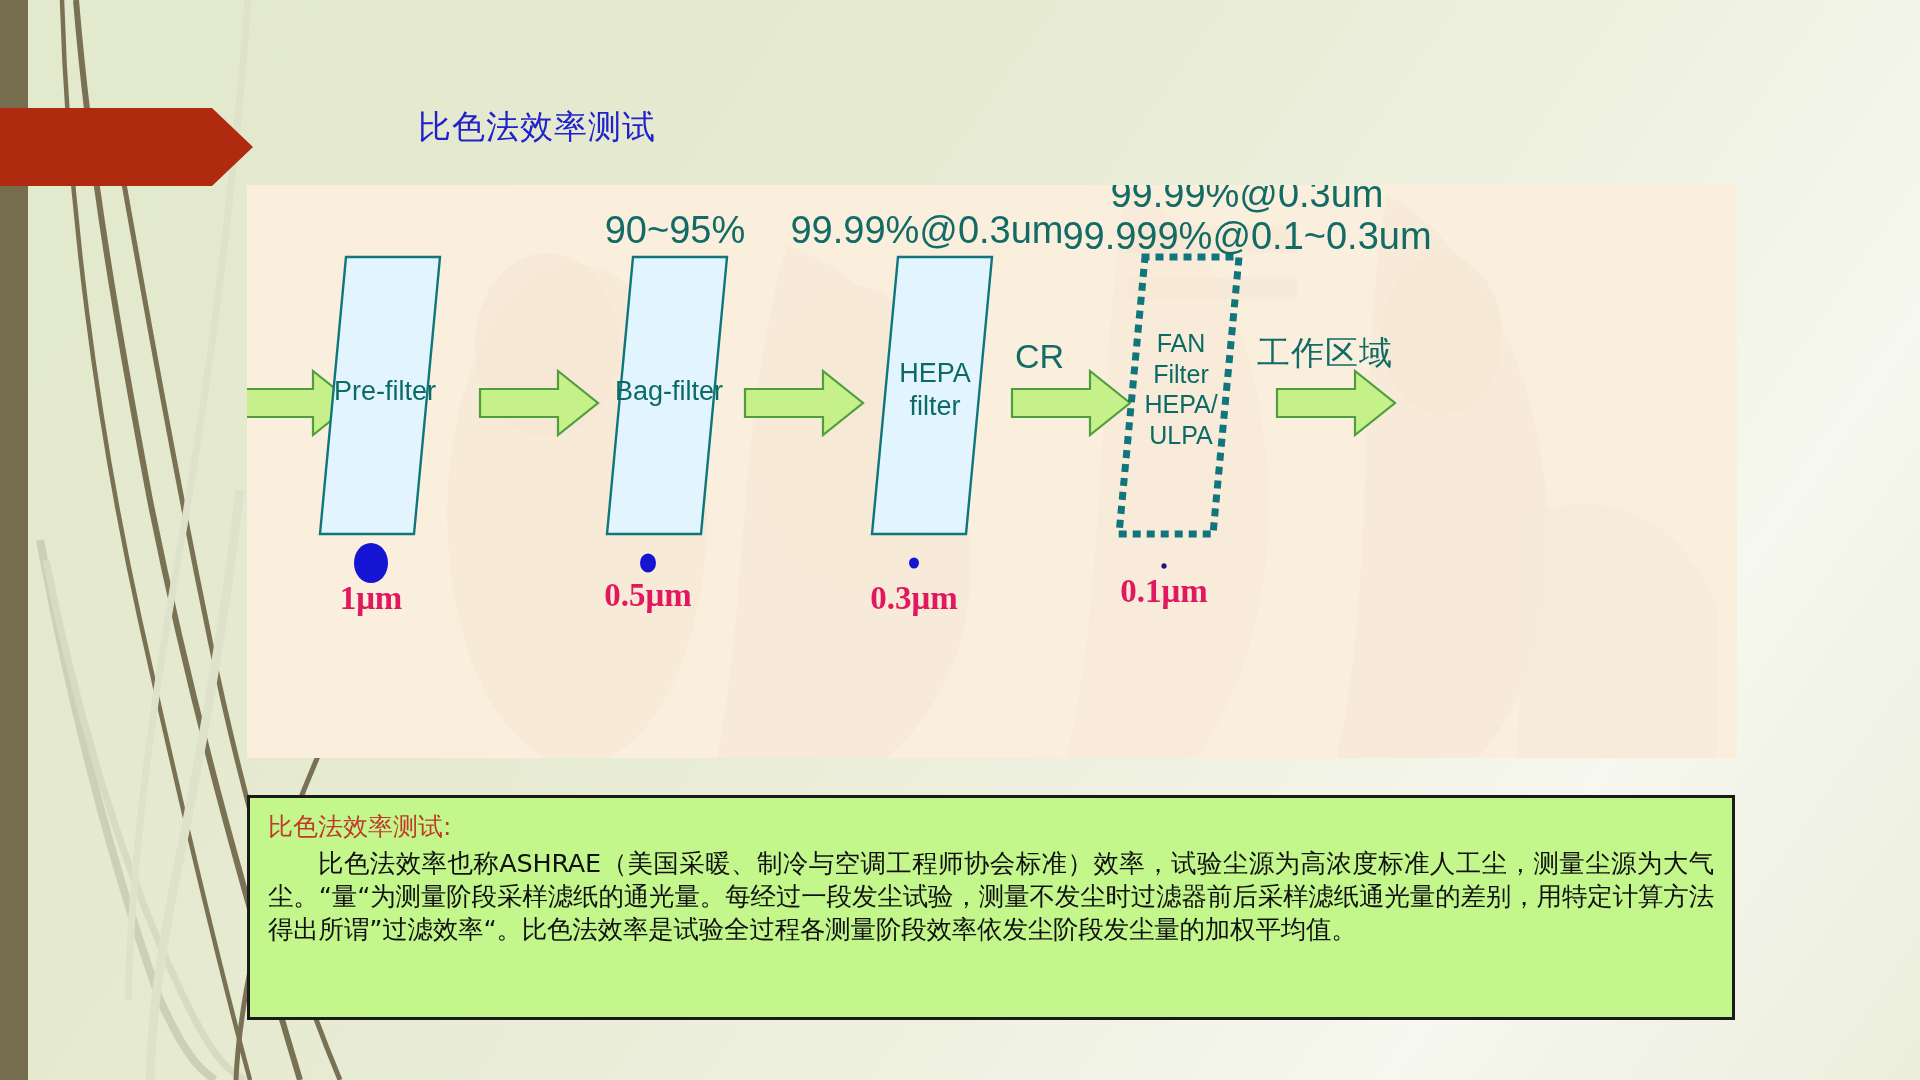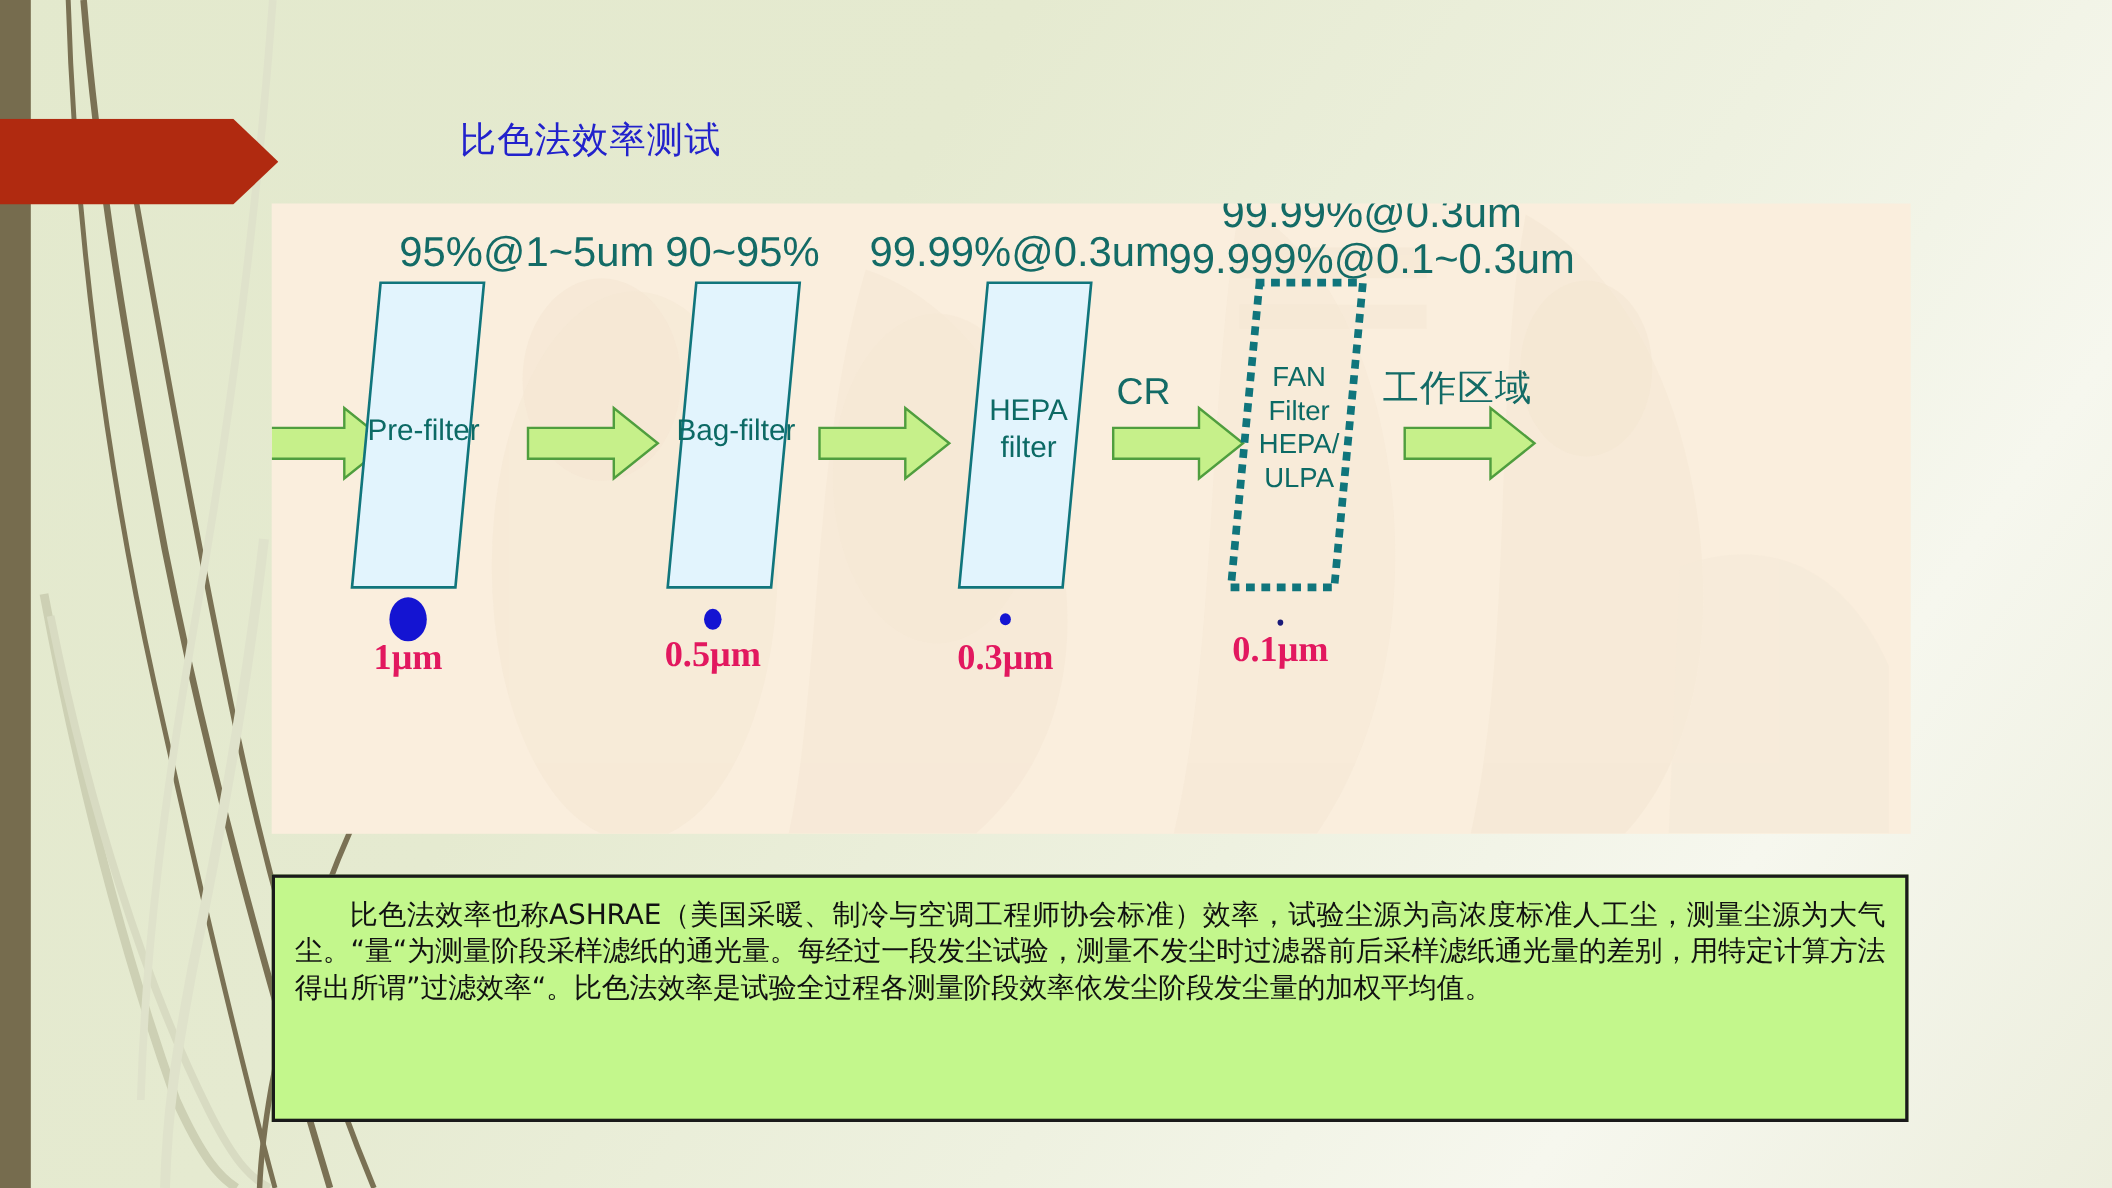--- a/index.html
+++ b/index.html
@@ -158,21 +158,20 @@
       <polygon points="898,72 992,72 966,349 872,349" fill="none" stroke="#10757c" stroke-width="7" stroke-dasharray="1 13" stroke-linecap="square"></polygon>
 
       <use href="#garrow" x="1030" y="186"></use>
 
       <ellipse cx="124" cy="378" rx="17" ry="20" fill="#1414d2"></ellipse>
       <ellipse cx="401" cy="378" rx="8" ry="9.5" fill="#1414d2"></ellipse>
       <ellipse cx="667" cy="378" rx="5" ry="5.5" fill="#1414d2"></ellipse>
       <ellipse cx="917" cy="381" rx="2.6" ry="2.8" fill="#1a1a7a"></ellipse>
     </svg>
 
-    <div class="pct" style="left:12px;top:24px;width:440px;">95%@1~5um</div>
     <div class="pct" style="left:208px;top:24px;width:440px;">90~95%</div>
     <div class="pct" style="left:460px;top:24px;width:440px;">99.99%@0.3um</div>
     <div class="pct" style="left:700px;top:-12px;width:600px;">99.99%@0.3um</div>
     <div class="pct" style="left:640px;top:30px;width:720px;">99.999%@0.1~0.3um</div>
 
     <div class="filter-label" style="left:28px;top:190px;width:220px;">
       <div>Pre-filter</div>
     </div>
     <div class="filter-label" style="left:312px;top:190px;width:220px;">
       <div>Bag-filter</div>
@@ -191,16 +190,17 @@
     <div class="cr-label" style="left:768px;top:152px;">CR</div>
     <div class="zone-label" style="left:1010px;top:146px;">工作区域</div>
 
     <div class="um-label" style="left:24px;top:395px;width:200px;">1μm</div>
     <div class="um-label" style="left:301px;top:392px;width:200px;">0.5μm</div>
     <div class="um-label" style="left:567px;top:395px;width:200px;">0.3μm</div>
     <div class="um-label" style="left:817px;top:388px;width:200px;">0.1μm</div>
   </div>
 
   <div id="note">
+    <div id="note-title">比色法效率测试:</div>
     <div id="note-body">比色法效率也称ASHRAE（美国采暖、制冷与空调工程师协会标准）效率，试验尘源为高浓度标准人工尘，测量尘源为大气尘。“量“为测量阶段采样滤纸的通光量。每经过一段发尘试验，测量不发尘时过滤器前后采样滤纸通光量的差别，用特定计算方法得出所谓”过滤效率“。比色法效率是试验全过程各测量阶段效率依发尘阶段发尘量的加权平均值。</div>
   </div>
 
 </div>
 
 </body></html>

